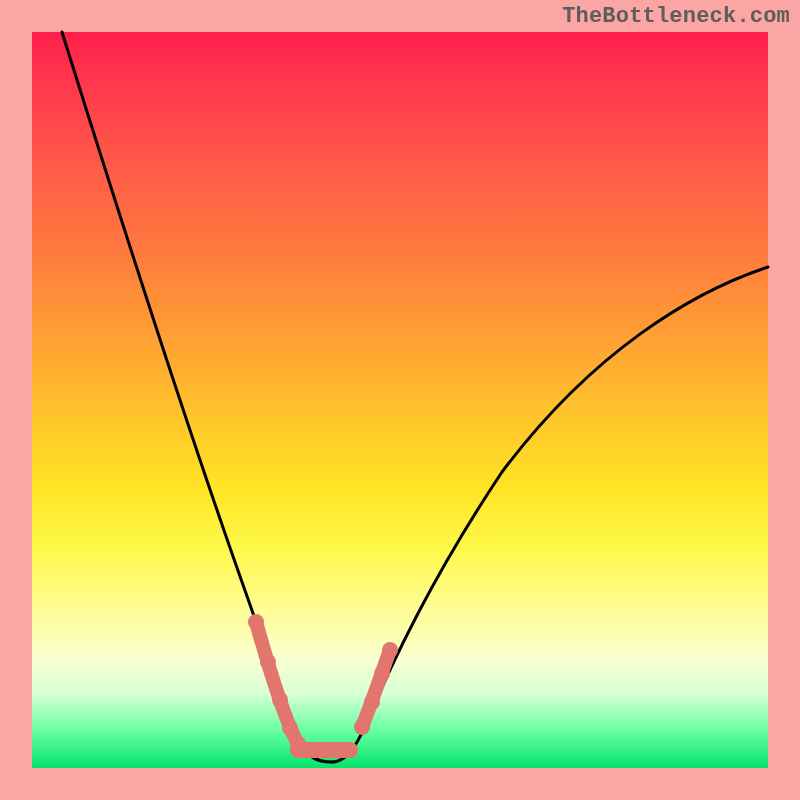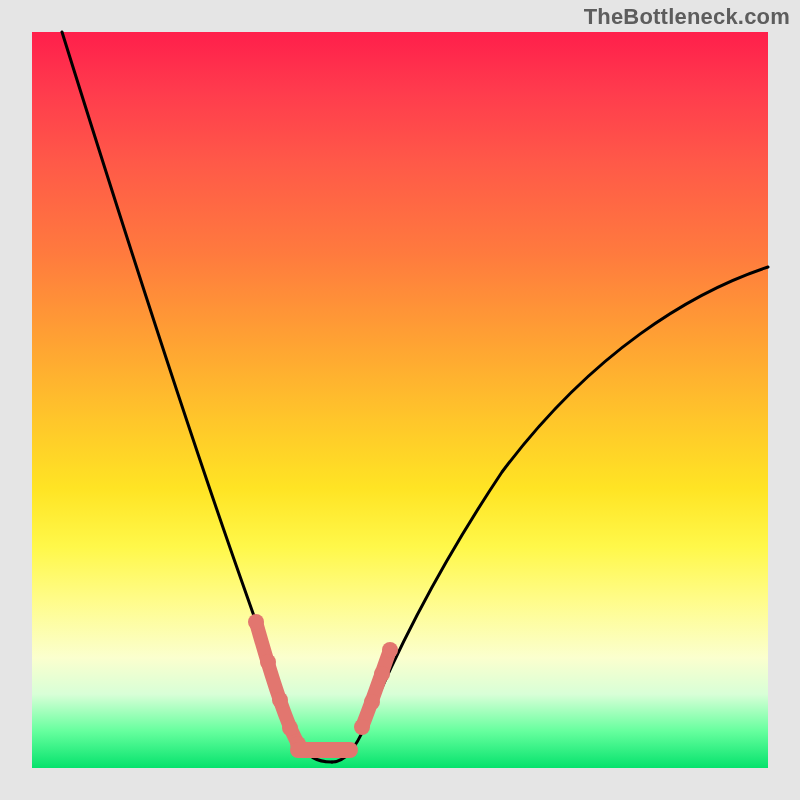--- a/index.html
+++ b/index.html
@@ -8,21 +8,22 @@
     width: 800px;
     height: 800px;
     background: #000;
     overflow: hidden;
     font-family: Arial, Helvetica, sans-serif;
   }
   .frame {
     position: relative;
     width: 800px;
     height: 800px;
-    background: #e5e5e5;
+    background: #fca5a5;
+    font-family: Liberation Mono, monospace;
   }
   .watermark {
     position: absolute;
     top: 4px;
     right: 10px;
     color: #5d5d5d;
     font-size: 22px;
     font-weight: 600;
     letter-spacing: 0.2px;
     z-index: 30;

